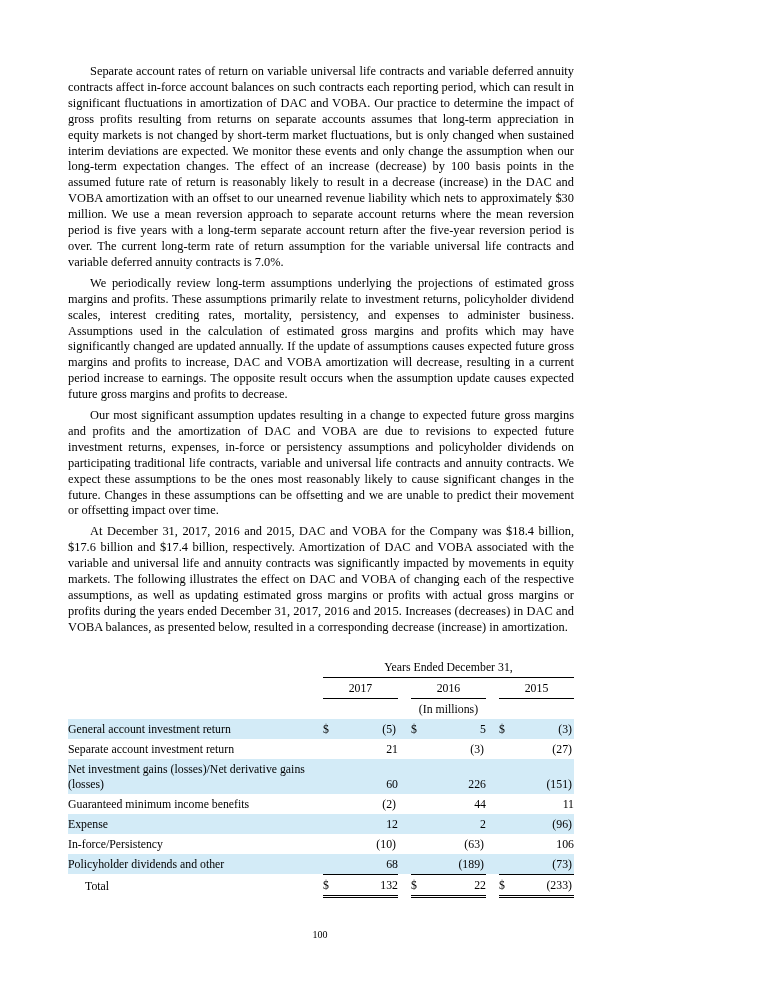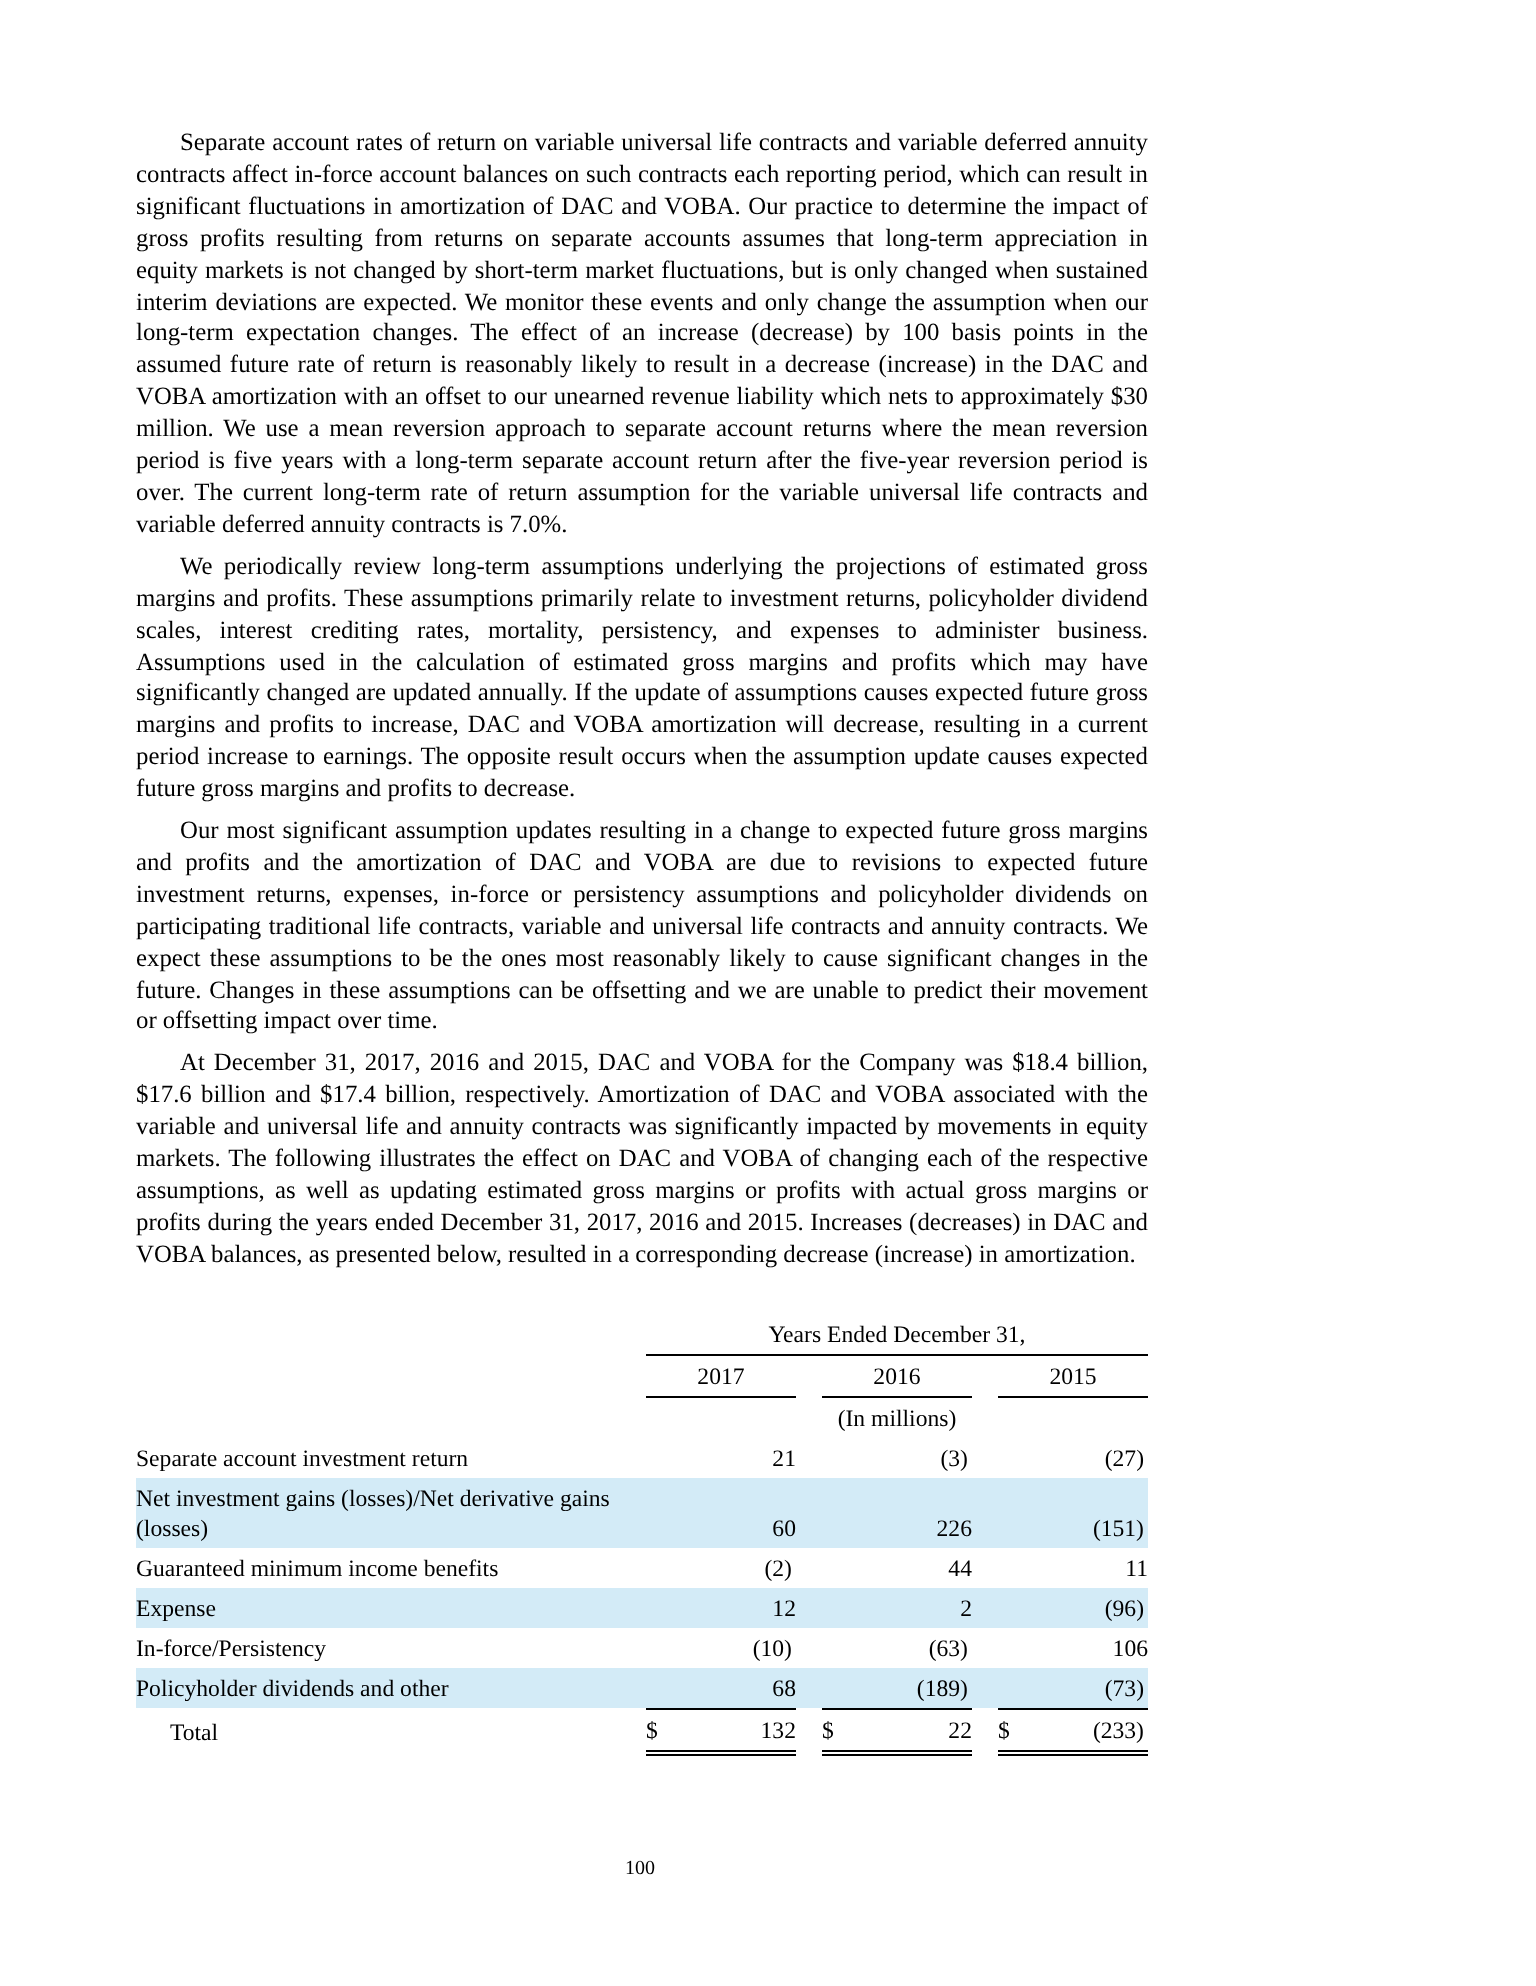--- a/index.html
+++ b/index.html
@@ -121,20 +121,31 @@
           <th class="yr" colspan="2">2016</th>
           <td></td>
           <th class="yr" colspan="2">2015</th>
         </tr>
         <tr>
           <td class="lbl"></td>
           <th class="unit" colspan="8">(In millions)</th>
         </tr>
       </thead>
       <tbody>
+          <tr class="shaded">
+            <td class="lbl">General account investment return</td>
+            <td class="dol">$</td>
+            <td class="val neg">(5)</td>
+            <td class="gap"></td>
+            <td class="dol">$</td>
+            <td class="val">5</td>
+            <td class="gap"></td>
+            <td class="dol">$</td>
+            <td class="val neg">(3)</td>
+          </tr>
           <tr>
             <td class="lbl">Separate account investment return</td>
             <td class="dol"></td>
             <td class="val">21</td>
             <td class="gap"></td>
             <td class="dol"></td>
             <td class="val neg">(3)</td>
             <td class="gap"></td>
             <td class="dol"></td>
             <td class="val neg">(27)</td>

